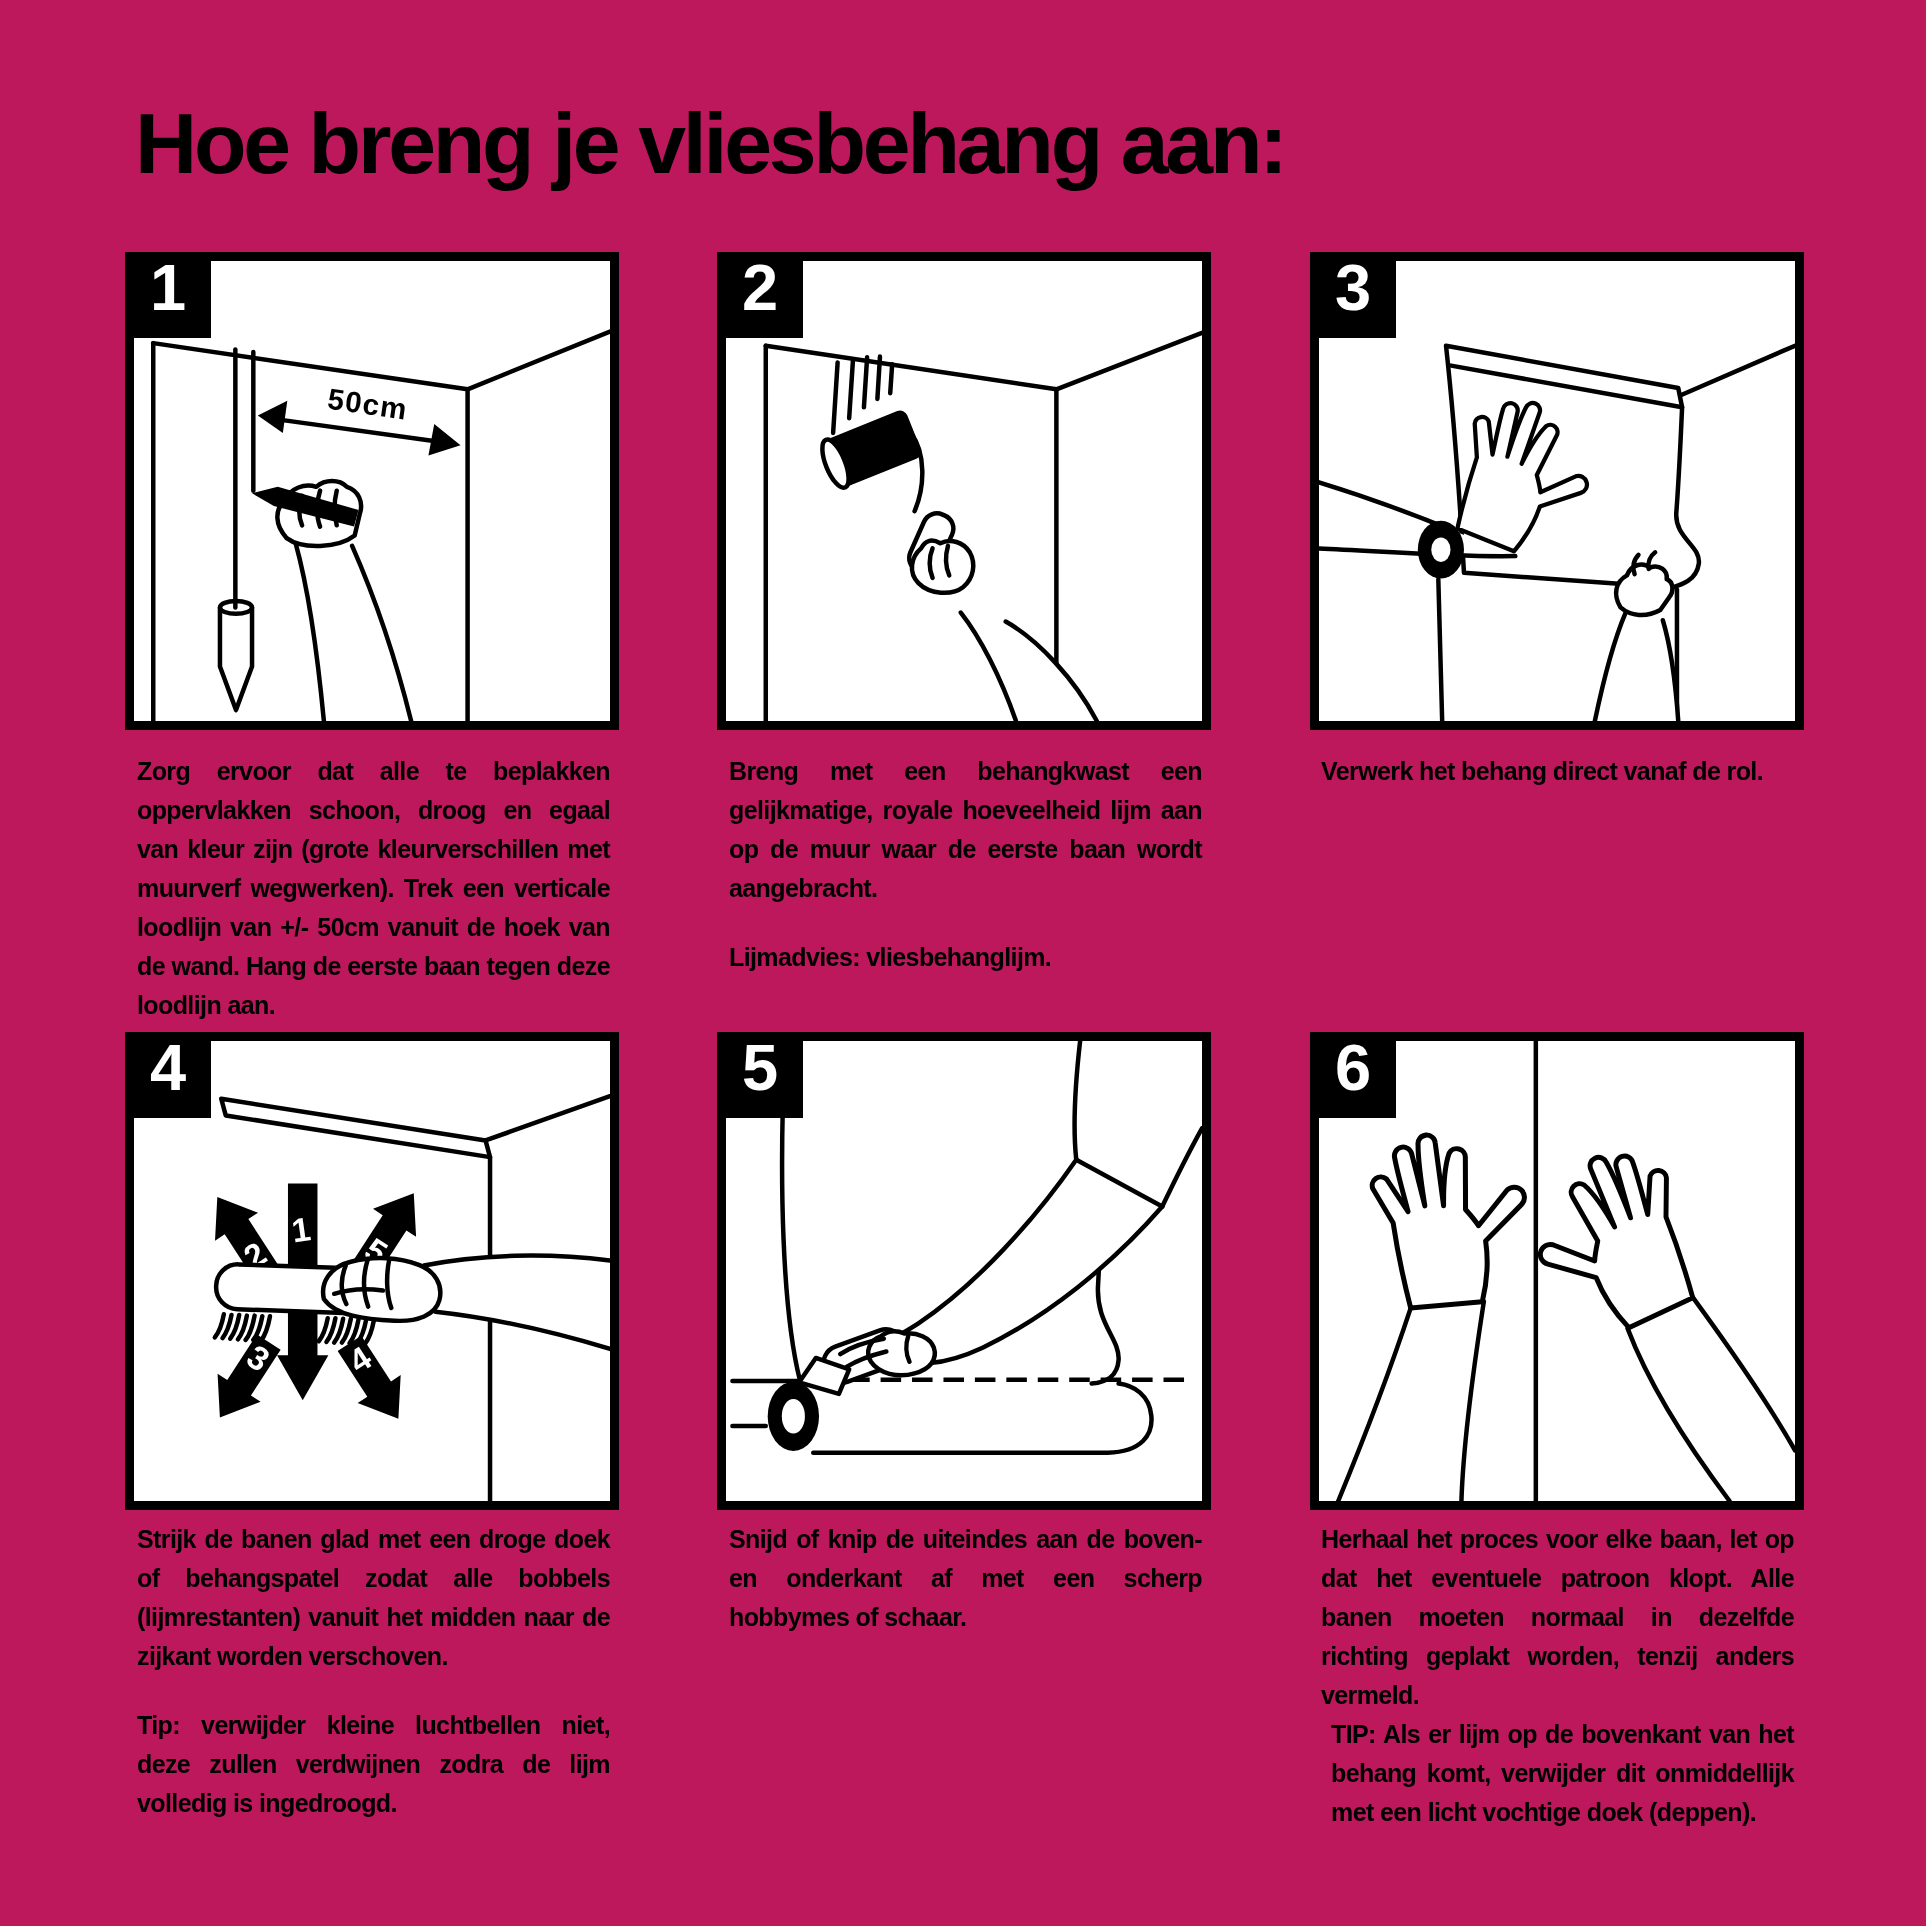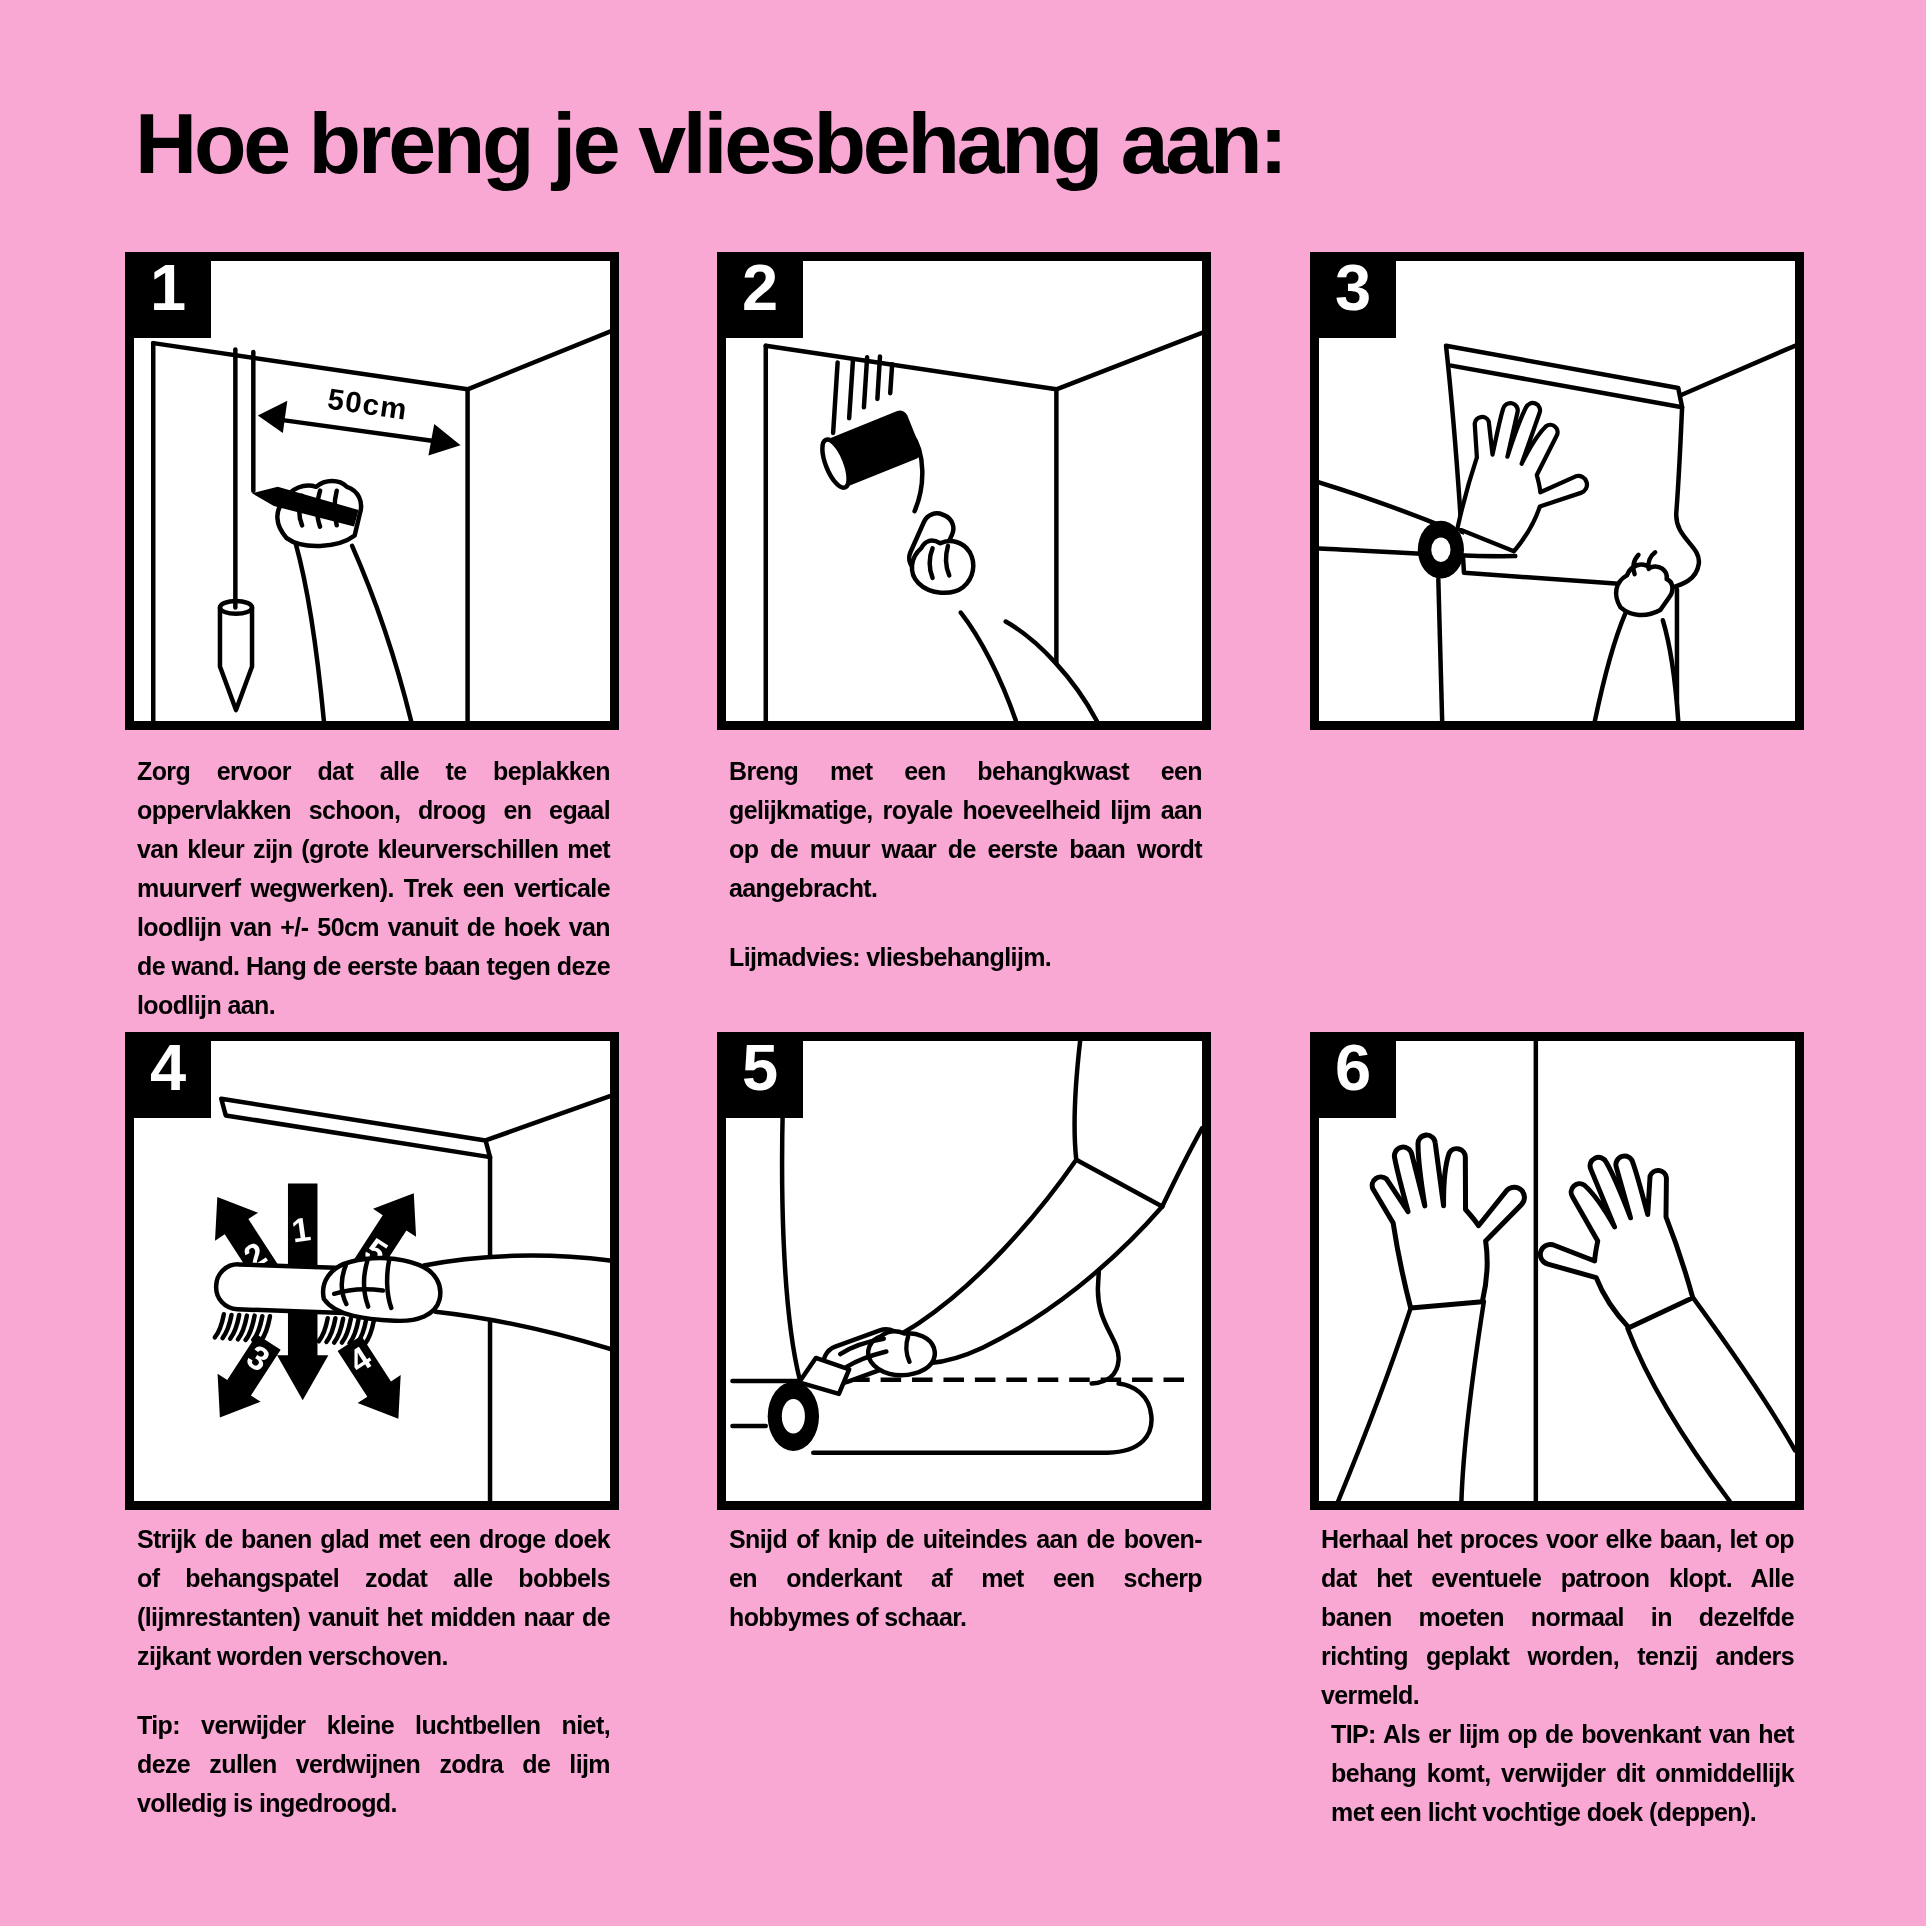--- a/index.html
+++ b/index.html
@@ -1,16 +1,16 @@
 <!DOCTYPE html>
 <html style="font-size:10.3px"><head>
 <meta charset="utf-8">
 <style>
   html,body{margin:0;padding:0;background:#fff;}
-  .page{position:relative;width:1926px;height:1926px;background:#f9a8d4;overflow:hidden;
+  .page{position:relative;width:1926px;height:1926px;background:#be185d;overflow:hidden;
         font-family:"Liberation Sans","DejaVu Sans",sans-serif;color:#000;}
   .page-title{position:absolute;left:135px;top:94px;margin:0;
         font-size:86px;font-weight:700;letter-spacing:-3.2px;white-space:nowrap;}
   .panel{position:absolute;width:494px;height:478px;background:#fff;}
   .frame{position:absolute;inset:0;border:9px solid #000;}
   .badge{position:absolute;left:0;top:0;width:86px;height:86px;background:#000;
          display:flex;align-items:flex-start;justify-content:center;}
   .badge span{color:#fff;font-size:65px;font-weight:700;line-height:1.12;}
   .illus{position:absolute;left:9px;top:9px;width:476px;height:460px;}
   .illus svg{display:block;width:100%;height:100%;}
@@ -296,20 +296,23 @@
     </div>
   </div>
 
   <div class="caption cap-c1 cap-r1">
       <p>Zorg ervoor dat alle te beplakken oppervlakken schoon, droog en egaal van kleur zijn (grote kleurverschillen met muurverf wegwerken). Trek een verticale loodlijn van +/- 50cm vanuit de hoek van de wand. Hang de eerste baan tegen deze loodlijn aan.</p>
     </div>
   <div class="caption cap-c2 cap-r1">
       <p>Breng met een behangkwast een gelijkmatige, royale hoeveelheid lijm aan op de muur waar de eerste baan wordt aangebracht.</p>
       <p>Lijmadvies: vliesbehanglijm.</p>
     </div>
+  <div class="caption cap-c3 cap-r1">
+      <p>Verwerk het behang direct vanaf de rol.</p>
+    </div>
   <div class="caption cap-c2 cap-r2">
       <p>Snijd of knip de uiteindes aan de boven- en onderkant af met een scherp hobbymes of schaar.</p>
     </div>
   <div class="caption cap-c1 cap-r2">
       <p>Strijk de banen glad met een droge doek of behangspatel zodat alle bobbels (lijmrestanten) vanuit het midden naar de zijkant worden verschoven.</p>
       <p>Tip: verwijder kleine luchtbellen niet, deze zullen verdwijnen zodra de lijm volledig is ingedroogd.</p>
     </div>
   <div class="caption cap-c3 cap-r2 tight">
       <p>Herhaal het proces voor elke baan, let op dat het eventuele patroon klopt. Alle banen moeten normaal in dezelfde richting geplakt worden, tenzij anders vermeld.</p>
       <p>TIP: Als er lijm op de bovenkant van het behang komt, verwijder dit onmiddellijk met een licht vochtige doek (deppen).</p>

